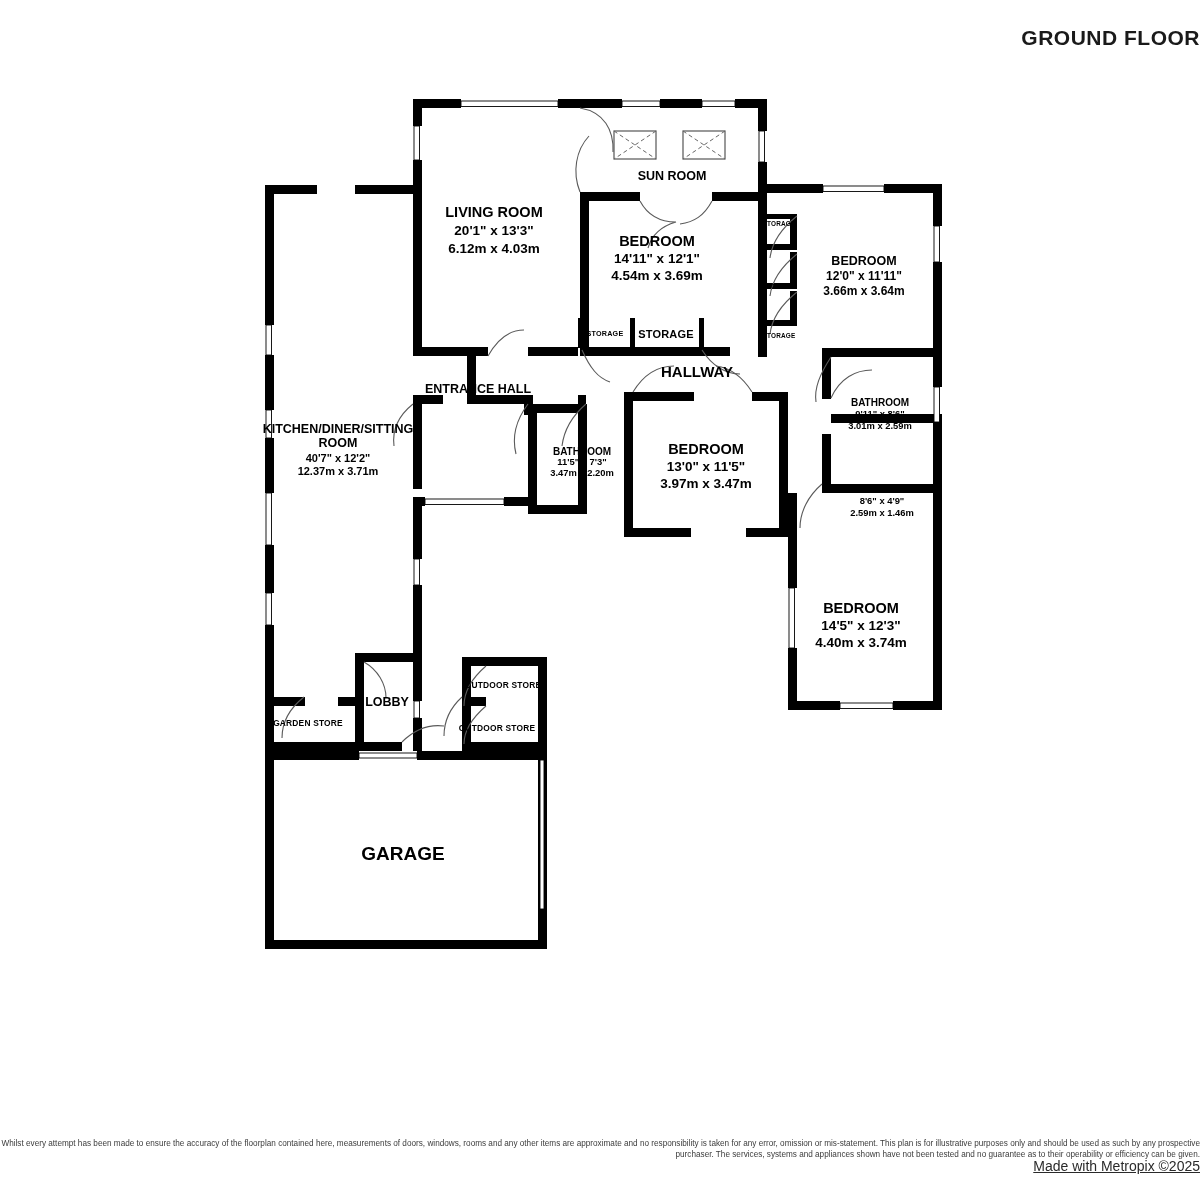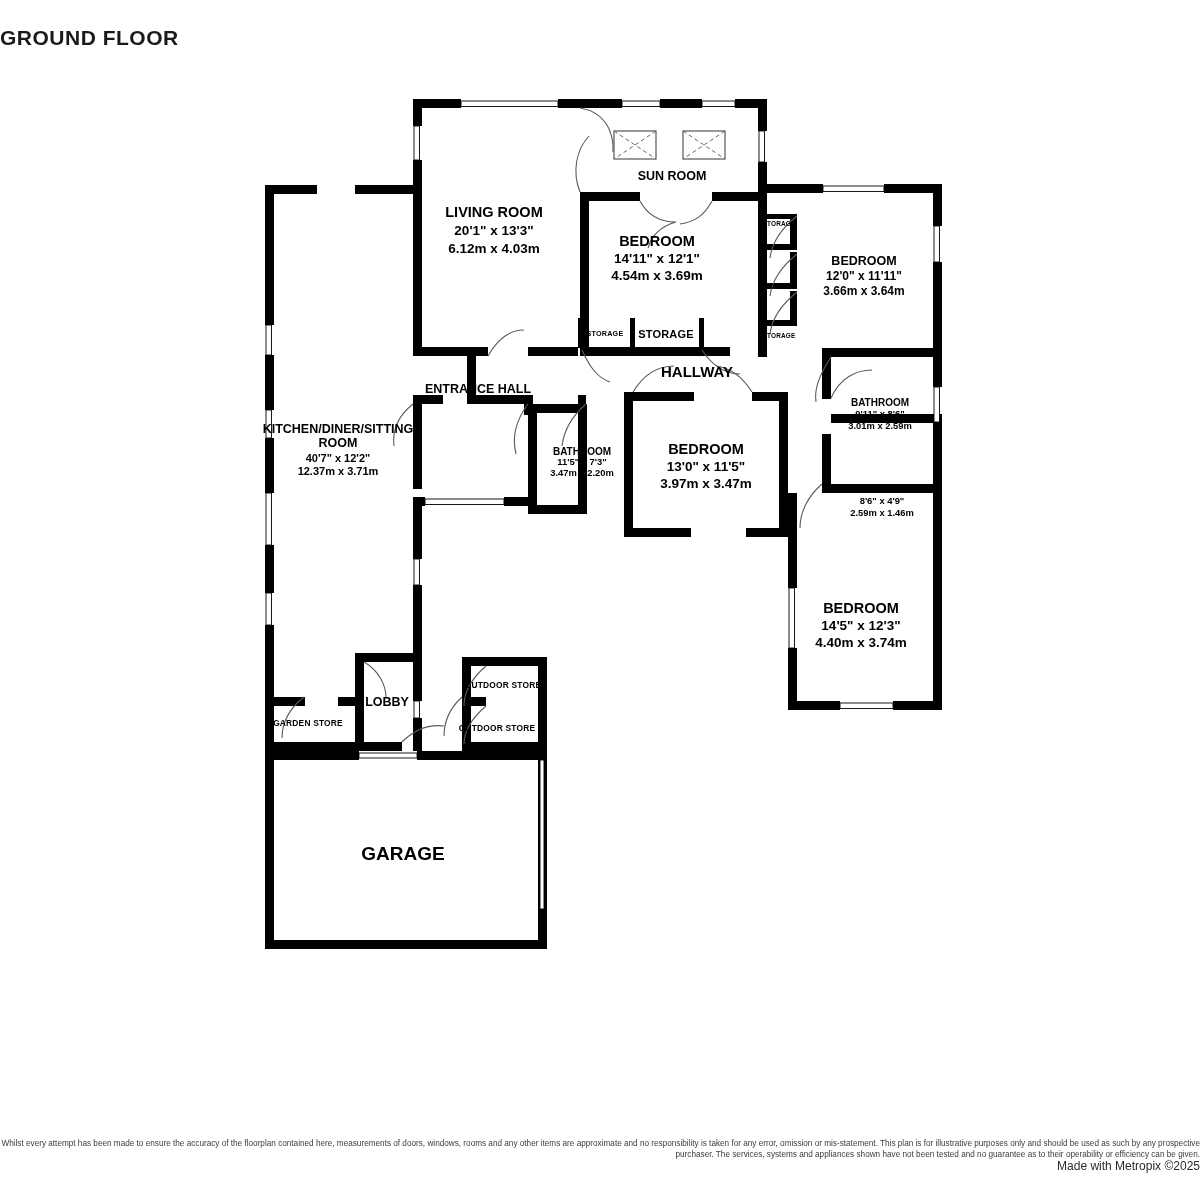--- a/index.html
+++ b/index.html
@@ -13,21 +13,21 @@
     font-family: "Liberation Sans", sans-serif;
     color: #000000;
     position: relative;
     overflow: hidden;
   }
   #page-title {
     position: absolute;
     top: 26px;
     left: 0;
     width: 1200px;
-    text-align: left;
+    text-align: right;
     font-size: 21px;
     font-weight: bold;
     letter-spacing: 0.5px;
     color: #1a1a1a;
   }
   #plan-wrap {
     position: absolute;
     top: 0;
     left: 0;
     width: 1200px;
@@ -44,22 +44,23 @@
     top: 1138px;
     width: 1200px;
     text-align: right;
     font-size: 8.2px;
     line-height: 11.2px;
     color: #3c3c3c;
   }
   #footer .made {
     display: block;
     margin-top: 1px;
-    font-size: 12px;
+    font-size: 14px;
     color: #2a2a2a;
+    text-decoration: underline;
   }
   .lbl {
     font-family: "Liberation Sans", sans-serif;
     font-weight: bold;
     fill: #000;
     text-anchor: middle;
     dominant-baseline: middle;
   }
   .lbl-name-lg { font-size: 14.5px; }
   .lbl-dim-lg  { font-size: 13.5px; }

